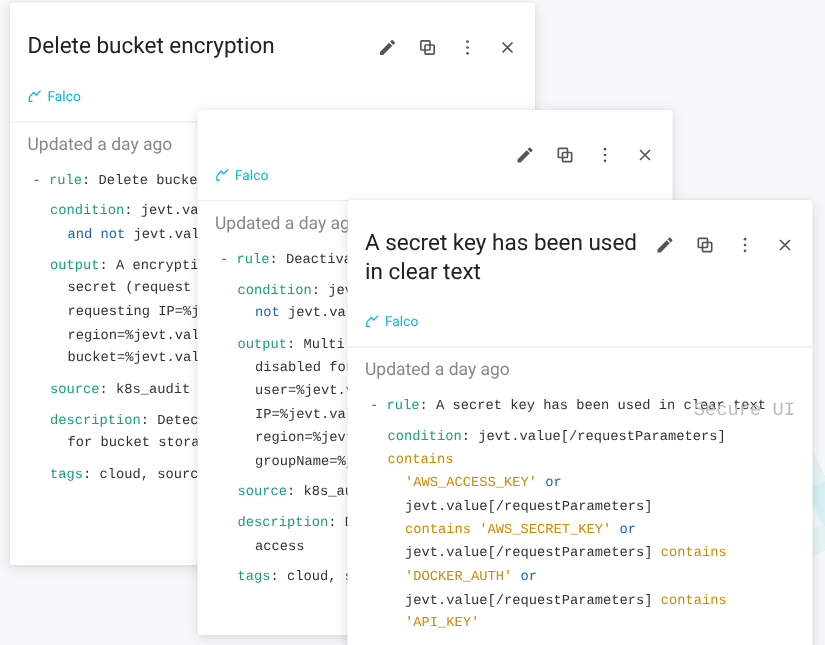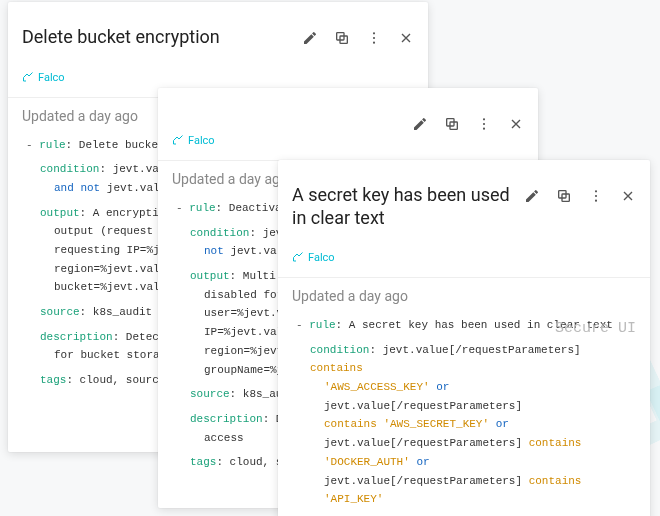--- a/index.html
+++ b/index.html
@@ -145,21 +145,21 @@
   <div class="card-divider"></div>
   <div class="card-sub">Updated a day ago</div>
   <div class="code-area">
     <div class="rule-line"><span class="dash">- </span><span class="key">rule</span>: <span>Delete bucke</span></div>
     <div class="rule-block">
       <div class="rule-line indent1"><span class="key">condition</span>: <span>jevt.va</span></div>
       <div class="rule-line indent2"><span class="kw">and not</span> <span>jevt.val</span></div>
     </div>
     <div class="rule-block">
       <div class="rule-line indent1"><span class="key">output</span>: <span>A encryption</span></div>
-      <div class="rule-line indent2"><span>output (request</span></div>
+      <div class="rule-line indent2"><span>secret (request</span></div>
       <div class="rule-line indent2"><span>requesting IP=%j</span></div>
       <div class="rule-line indent2"><span>region=%jevt.val</span></div>
       <div class="rule-line indent2"><span>bucket=%jevt.val</span></div>
     </div>
     <div class="rule-block rule-line indent1"><span class="key">source</span>: <span>k8s_audit</span></div>
     <div class="rule-block">
       <div class="rule-line indent1"><span class="key">description</span>: <span>Detec</span></div>
       <div class="rule-line indent2"><span>for bucket stora</span></div>
     </div>
     <div class="rule-block rule-line indent1"><span class="key">tags</span>: <span>cloud, sourc</span></div>

